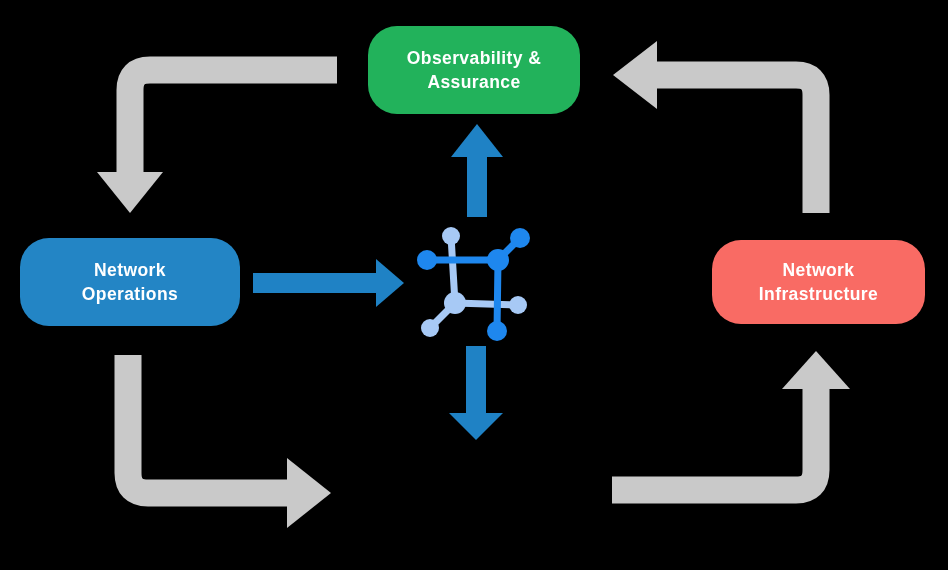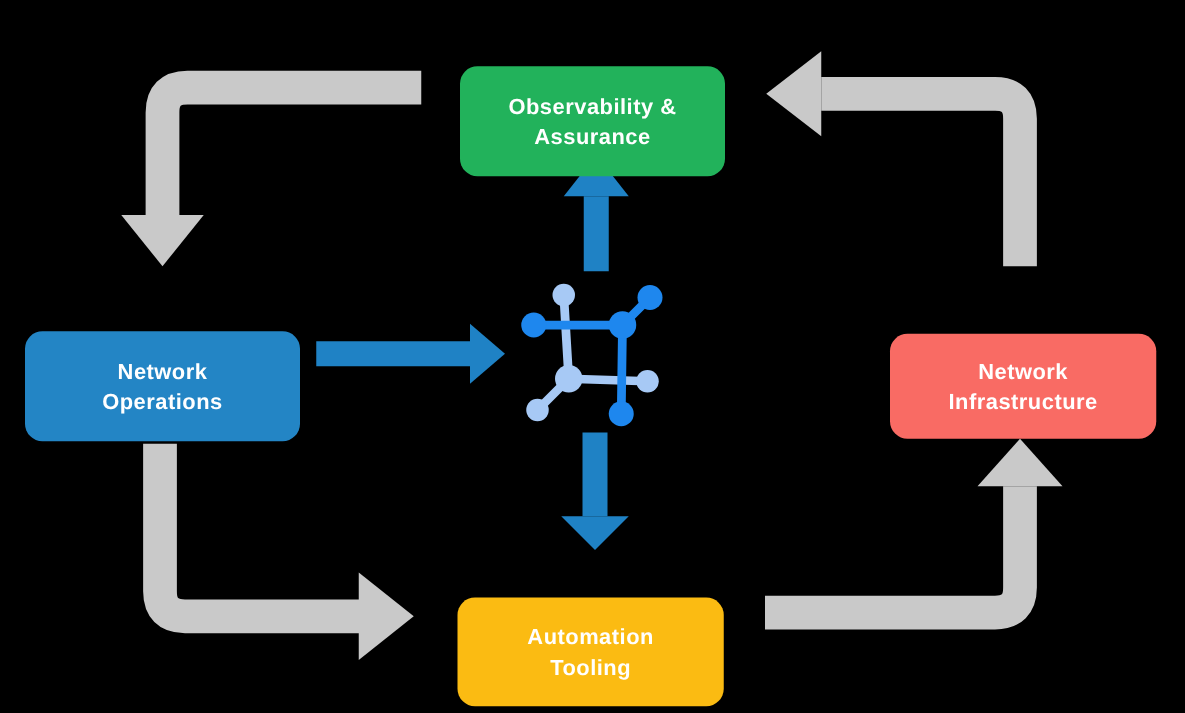--- a/index.html
+++ b/index.html
@@ -6,29 +6,28 @@
   .stage{
     position:relative;
     width:948px;height:570px;
     background:var(--background,#000);
     overflow:hidden;
     font-family:"Liberation Sans",sans-serif;
   }
   .stage svg{position:absolute;left:0;top:0;}
   .node{
     position:absolute;
-    border-radius:14px;
+    border-radius:29px;
     display:flex;align-items:center;justify-content:center;
     color:var(--node-text,#fff);
     font-size:17.5px;font-weight:600;
     letter-spacing:.4px;
     text-align:center;
     white-space:pre-line;
     line-height:1.38;
-    margin-top:27px;
   }
   .node-observability{left:368px;top:26px;width:212px;height:88px;background:var(--node-observability,#22B25B);}
   .node-operations{left:20px;top:238px;width:220px;height:88px;background:var(--node-network-operations,#2385C5);}
   .node-infrastructure{left:712px;top:240px;width:213px;height:84px;background:var(--node-network-infrastructure,#F96B64);}
   .node-automation{left:366px;top:451px;width:213px;height:87px;background:var(--node-automation-tooling,#FBBB12);}
 
   .g-line{stroke:var(--arrow-gray,#C9C9C9);stroke-width:27;fill:none;}
   .g-head{fill:var(--arrow-gray,#C9C9C9);}
   .b-line{stroke:var(--arrow-blue,#1F82C5);stroke-width:20;fill:none;}
   .b-head{fill:var(--arrow-blue,#1F82C5);}
@@ -102,16 +101,14 @@
 
   <div class="node node-observability">Observability &amp;
 Assurance</div>
 
   <div class="node node-operations">Network
 Operations</div>
 
   <div class="node node-infrastructure">Network
 Infrastructure</div>
 
-  <div class="node node-automation">Automation
-Tooling</div>
 
 </div>
 
 </body></html>

